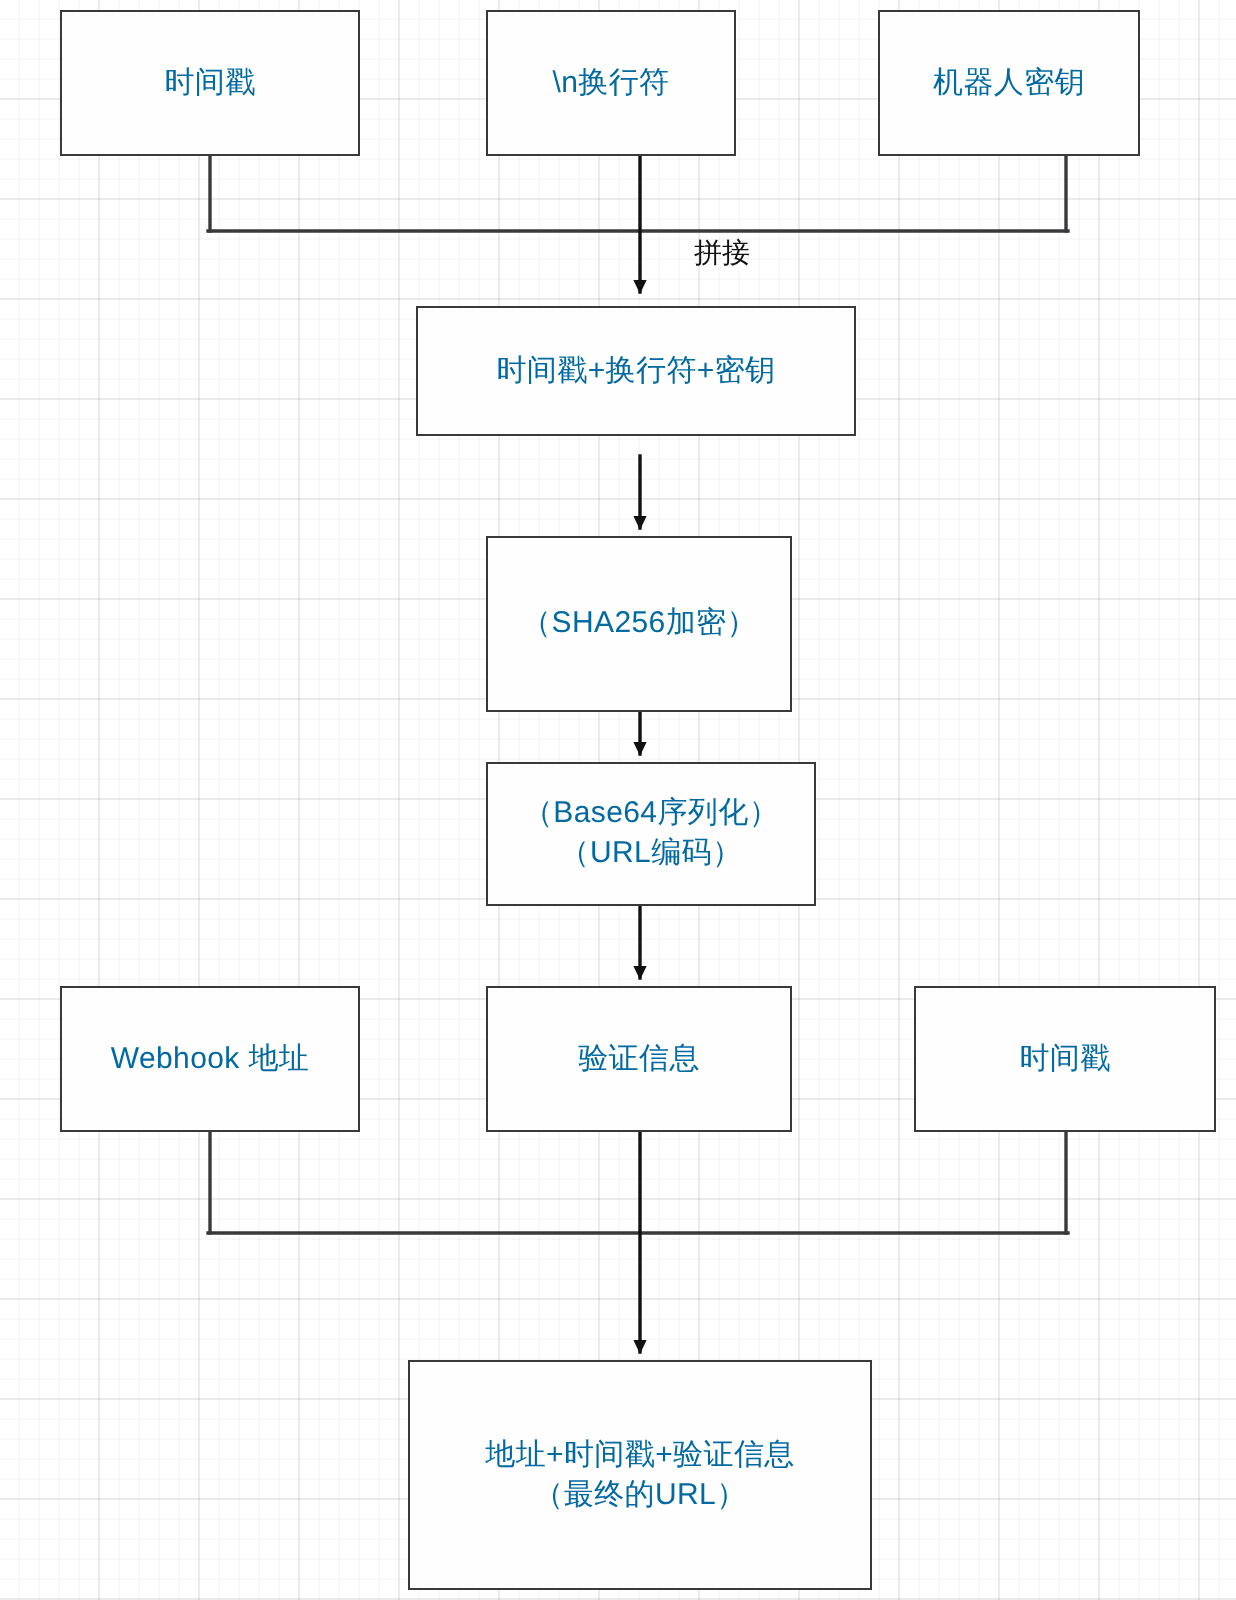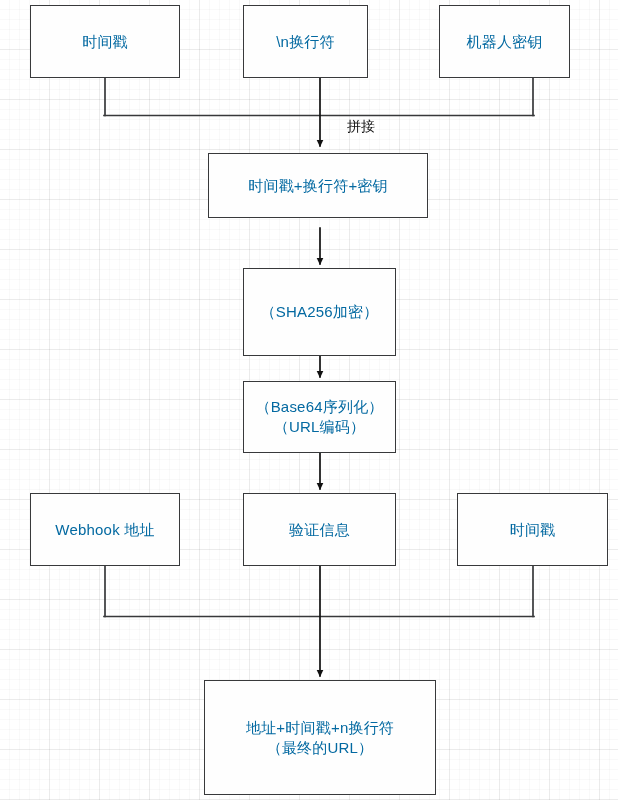--- a/index.html
+++ b/index.html
@@ -102,35 +102,35 @@
   </div>
 
   <div class="node" style="left:208px; top:153px; width:220px; height:65px;">
     <span>时间戳+换行符+密钥</span>
   </div>
 
   <div class="node" style="left:243px; top:268px; width:153px; height:88px;">
     <span>（SHA256加密）</span>
   </div>
 
-  <div class="node" style="left:243px; top:381px; width:153px; height:72px;">
+  <div class="node" style="left:243px; top:381px; width:165px; height:72px;">
     <span>（Base64序列化）
 （URL编码）</span>
   </div>
 
   <div class="node" style="left:30px; top:493px; width:150px; height:73px;">
     <span>Webhook 地址</span>
   </div>
 
   <div class="node" style="left:243px; top:493px; width:153px; height:73px;">
     <span>验证信息</span>
   </div>
 
   <div class="node" style="left:457px; top:493px; width:151px; height:73px;">
     <span>时间戳</span>
   </div>
 
   <div class="node" style="left:204px; top:680px; width:232px; height:115px;">
-    <span>地址+时间戳+n换行符
+    <span>地址+时间戳+验证信息
 （最终的URL）</span>
   </div>
 
 </div>
 
 </body></html>

